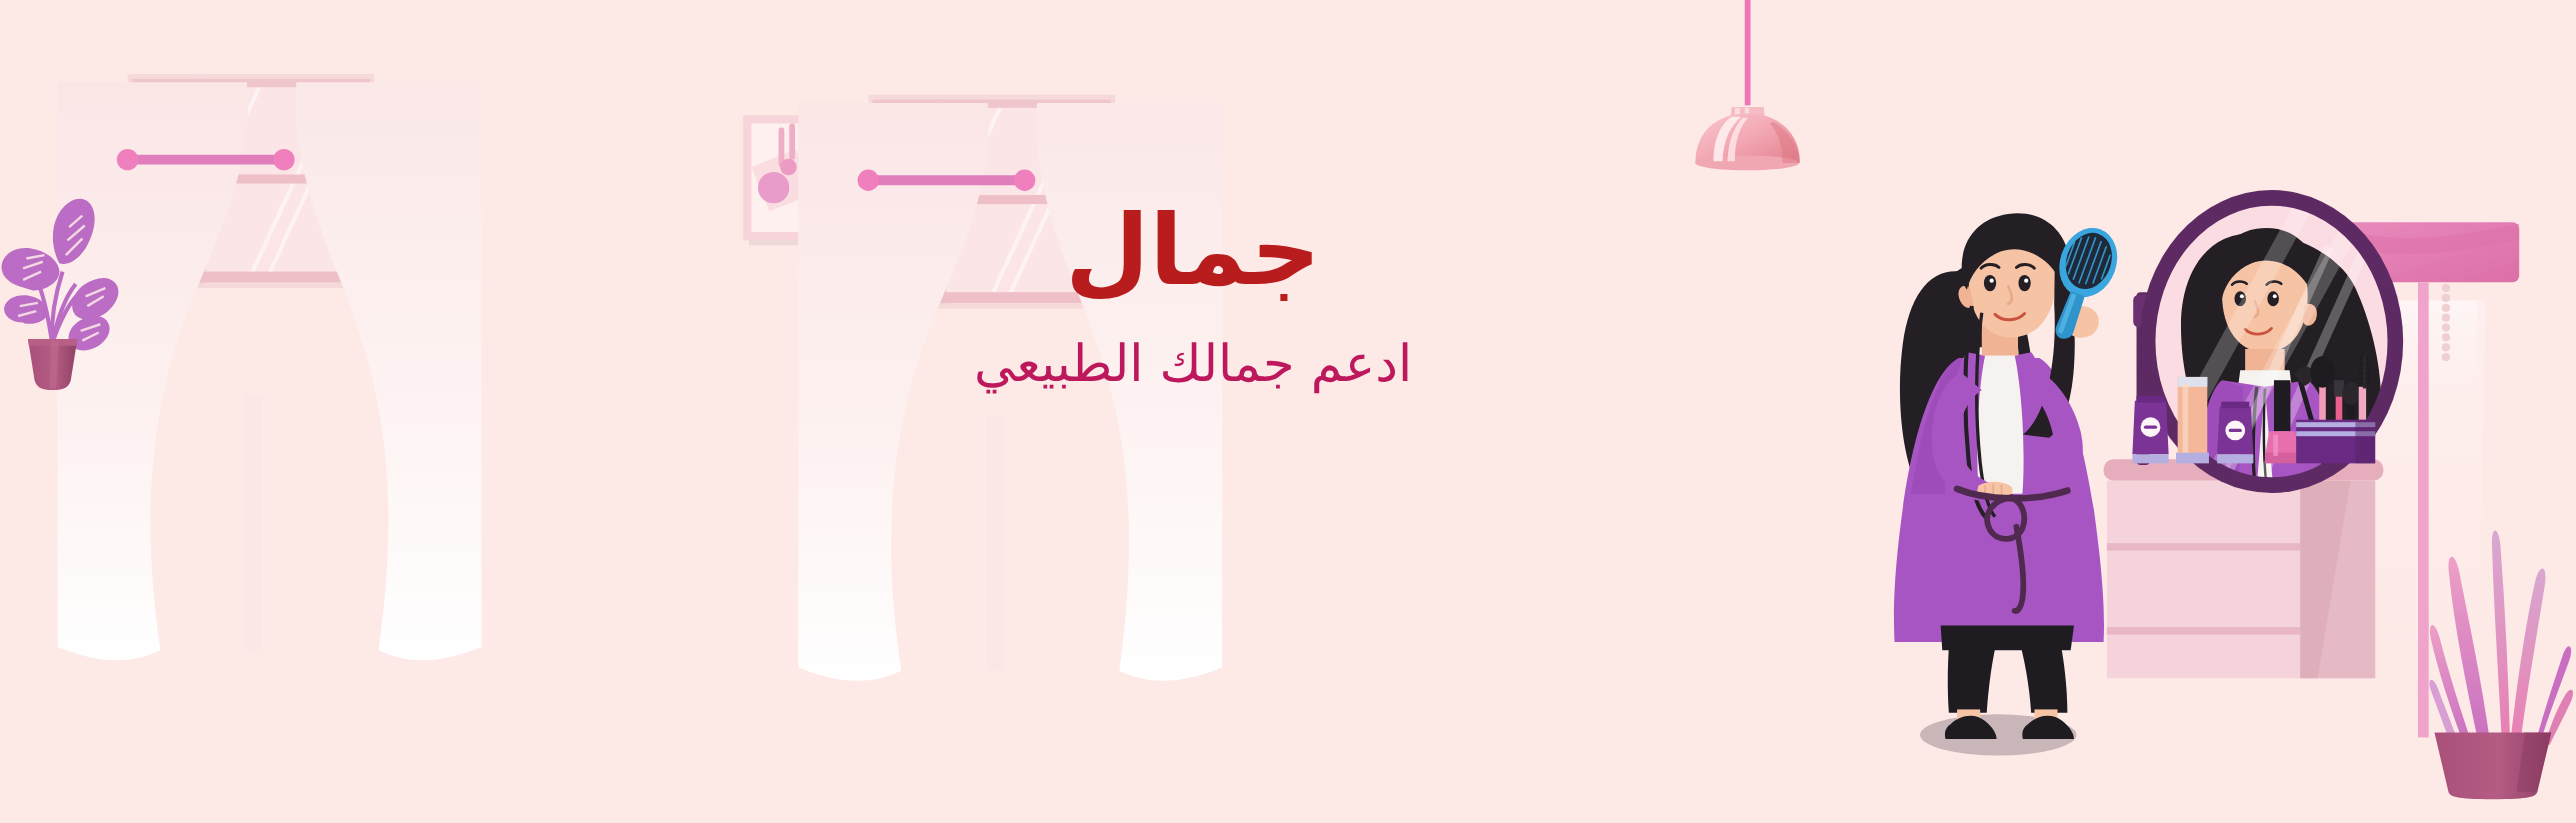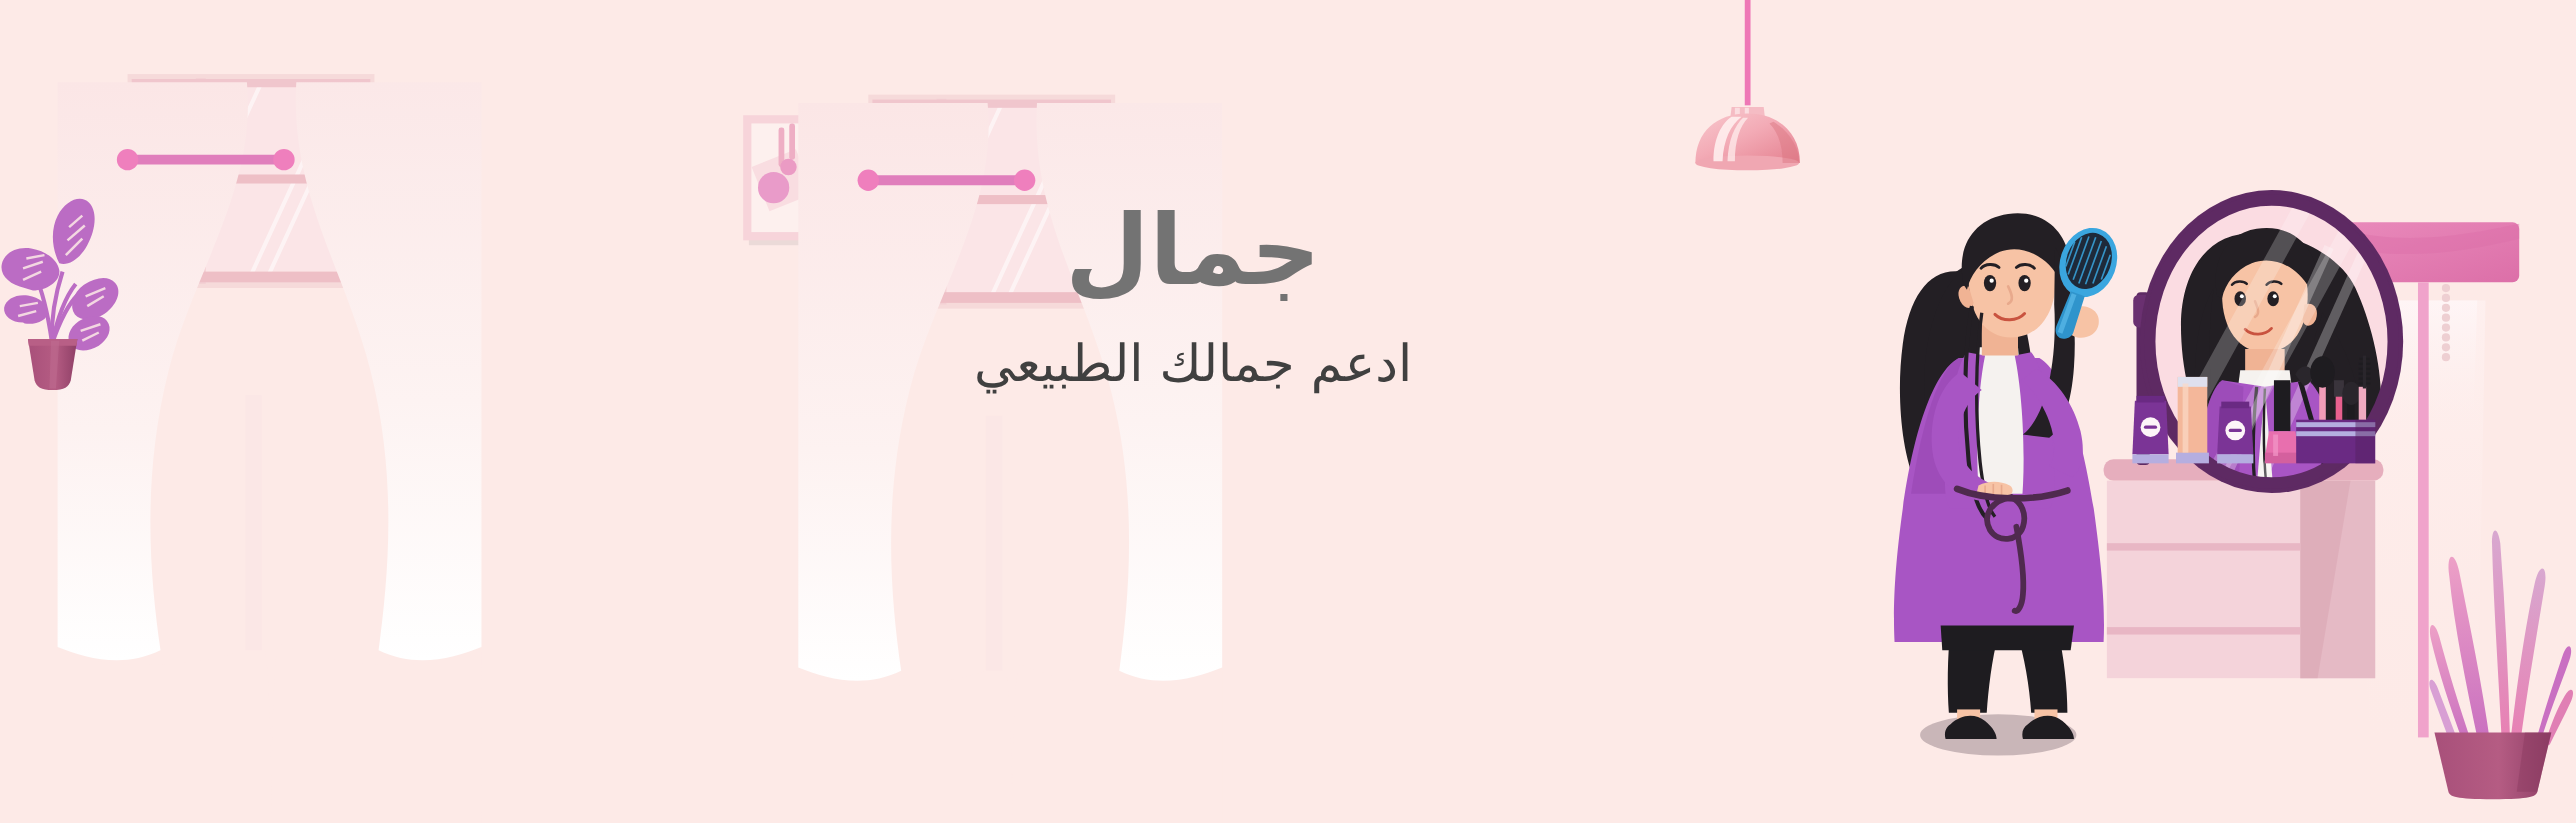--- a/index.html
+++ b/index.html
@@ -18,27 +18,27 @@
   #scene { position:absolute; top:0; left:0; width:2576px; height:823px; }
 
   .txt-wrap {
     position:absolute; left:864px; top:198px;
     width:658px; text-align:center;
     direction:rtl; pointer-events:none;
   }
   .hero-title {
     font-family:"DejaVu Sans", sans-serif;
     font-size:97px; font-weight:700;
-    color:#737373; line-height:1.1;
+    color:#b91c1c; line-height:1.1;
     letter-spacing:0; margin:0;
   }
   .hero-sub {
     font-family:"DejaVu Serif", serif;
     font-size:51px; font-weight:400;
-    color:#404040; line-height:1.32;
+    color:#be185d; line-height:1.32;
     margin-top:25px;
   }
   .hero-sub div { margin:0; padding:0; }
 </style>
 </head>
 <body>
 
 <div id="banner">
 
   <svg id="scene" viewBox="0 0 3130 1000" xmlns="http://www.w3.org/2000/svg">

